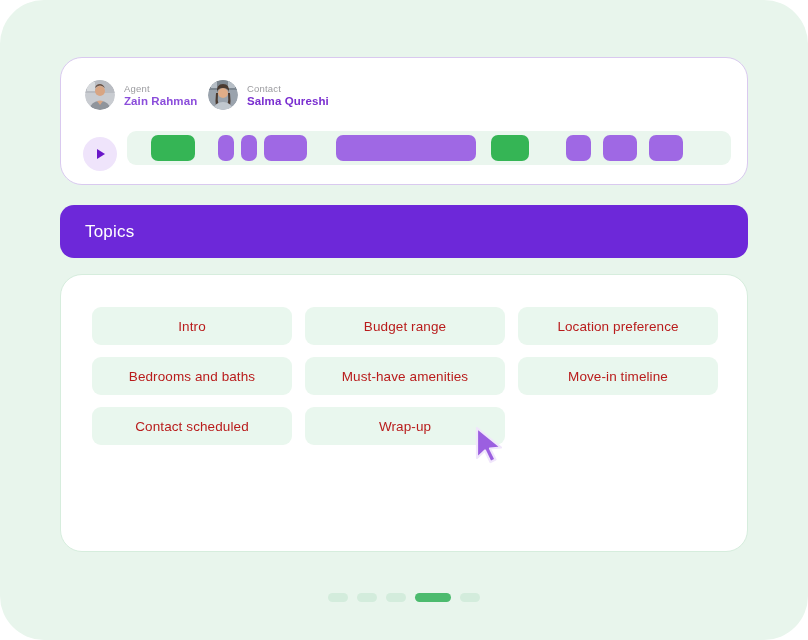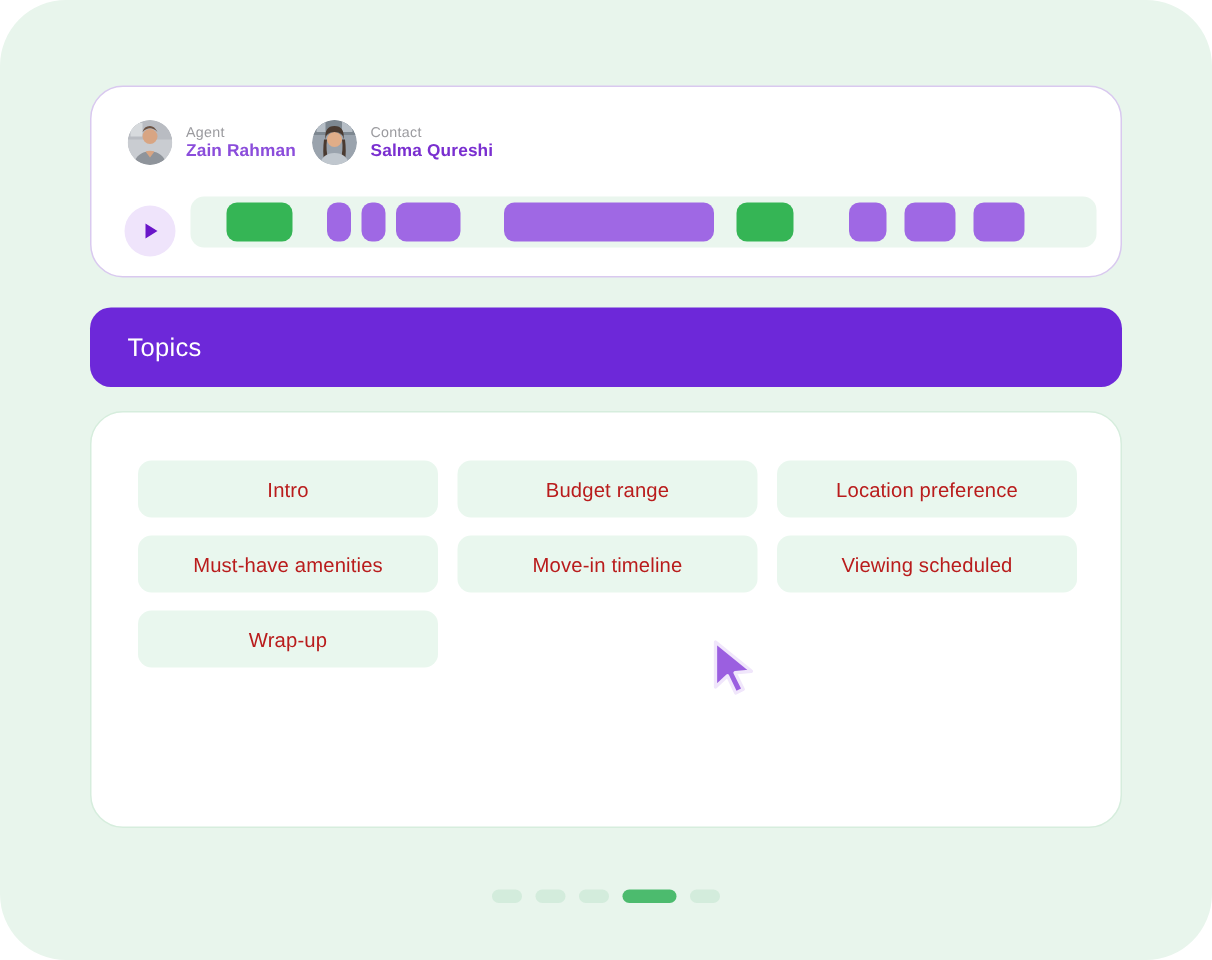--- a/index.html
+++ b/index.html
@@ -326,23 +326,24 @@
 
   <div class="topics-bar">
     <span class="topics-title">Topics</span>
   </div>
 
   <div class="content-card">
     <div class="chip-grid" id="chip-grid">
         <div class="chip">Intro</div>
         <div class="chip">Budget range</div>
         <div class="chip">Location preference</div>
+        <div class="chip">Bedrooms and baths</div>
         <div class="chip">Must-have amenities</div>
         <div class="chip">Move-in timeline</div>
-        <div class="chip">Viewing scheduled</div>
+        <div class="chip">Contact scheduled</div>
         <div class="chip">Wrap-up</div>
         <div class="chip empty"></div>
       </div>
   </div>
 
   <div class="cursor">
     <svg width="34" height="40" viewBox="0 0 34 40">
       <path d="M3 2 L3 32 L11 24.5 L16.5 36 L21.5 33.5 L16 22.5 L27 21.5 Z" fill="#9b5fe0" stroke="#f0e6fb" stroke-width="2.2" stroke-linejoin="round"></path>
     </svg>
   </div>

